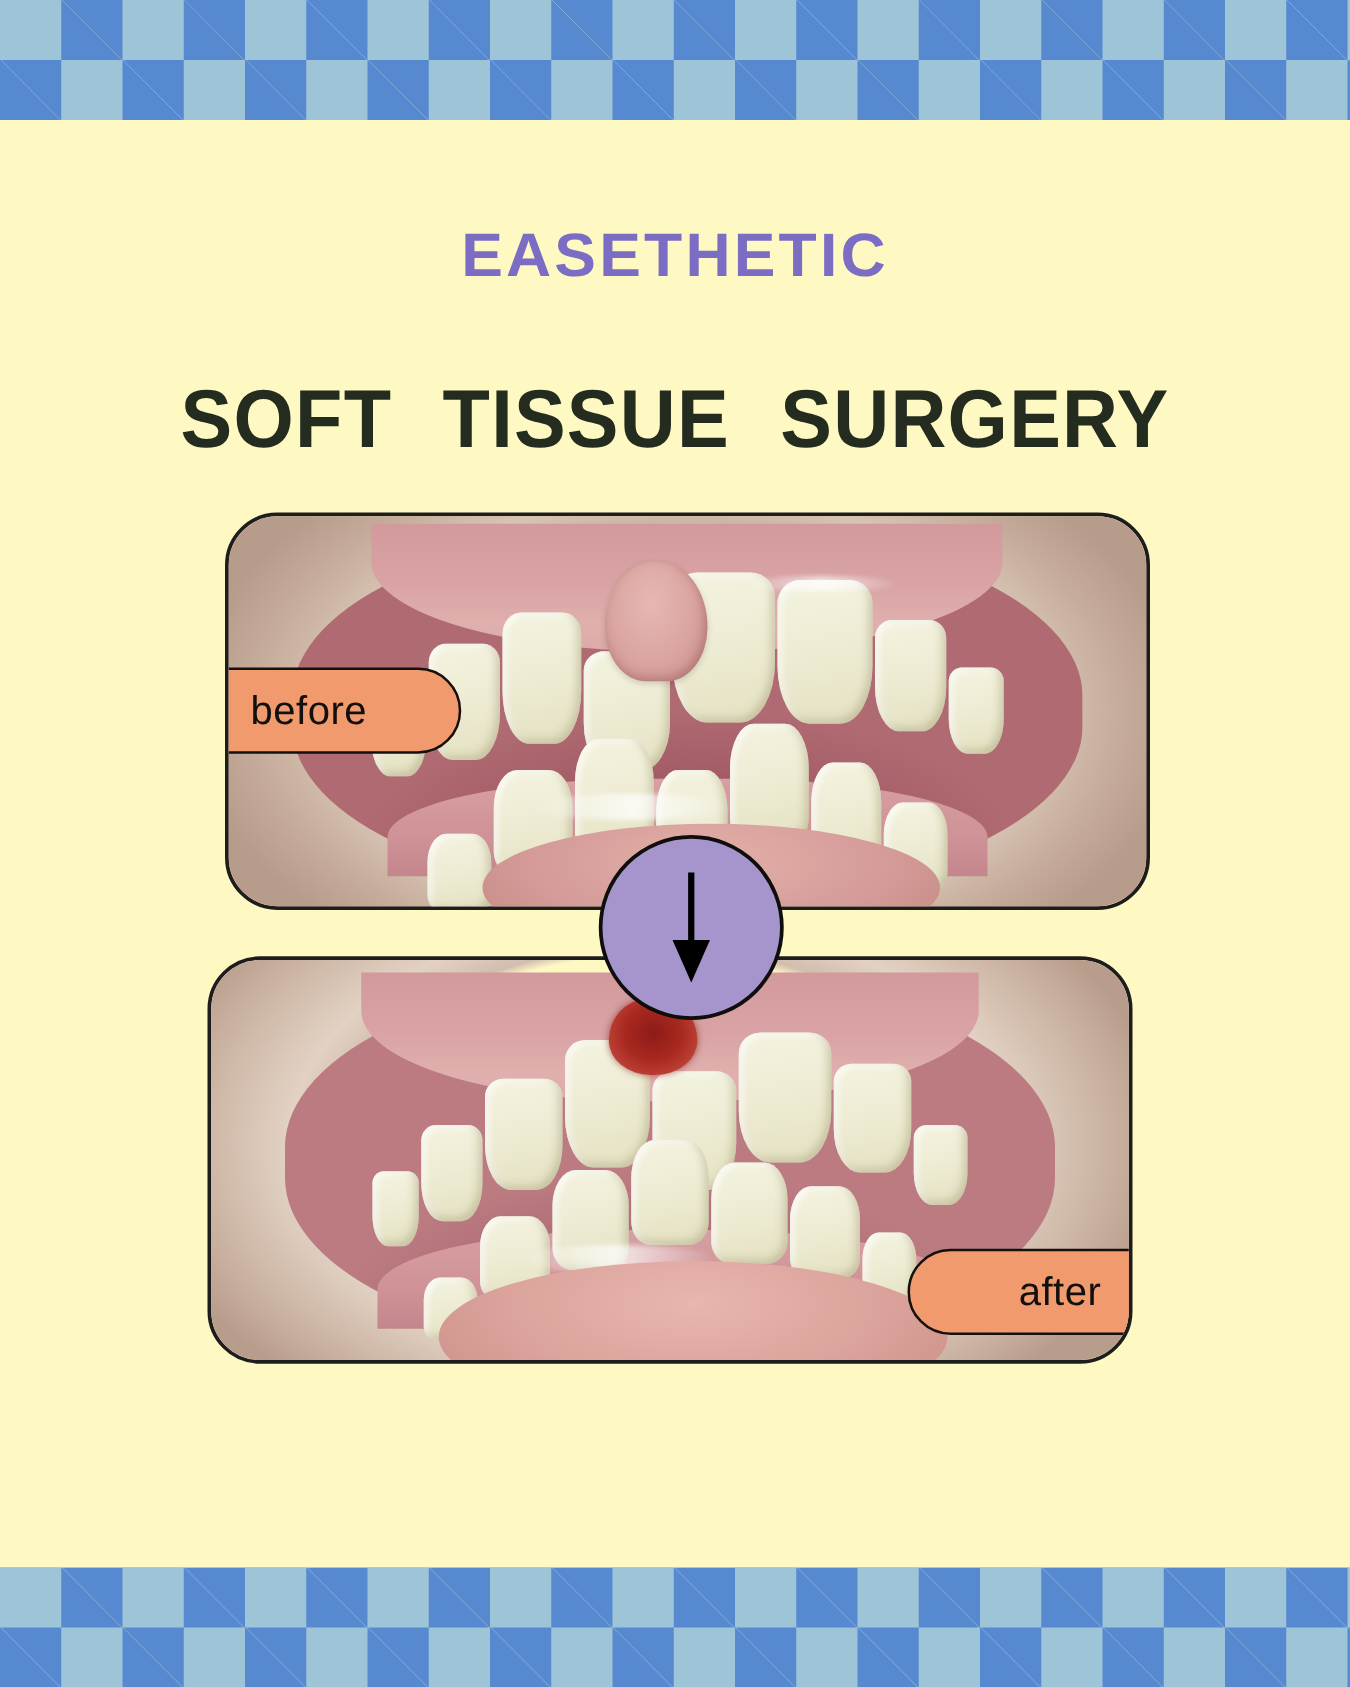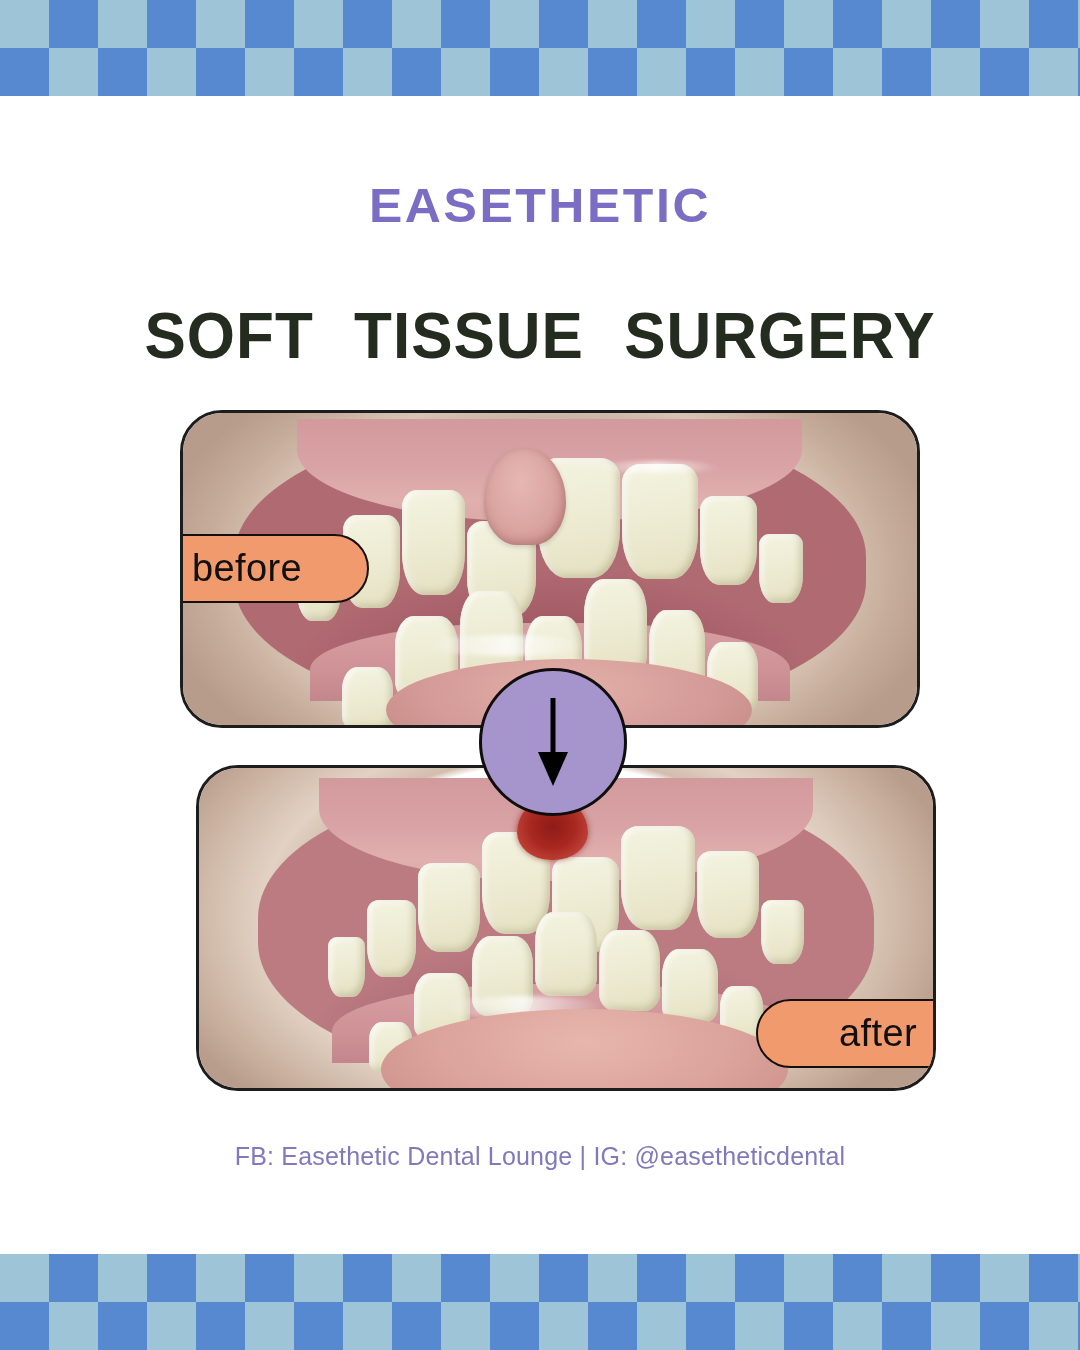--- a/index.html
+++ b/index.html
@@ -5,21 +5,21 @@
   * { margin:0; padding:0; box-sizing:border-box; }
   html, body {
     width:1080px; height:1350px;
     background:#d4dfa3;
     font-family:"Liberation Sans", sans-serif;
     overflow:hidden;
   }
   .poster {
     position:relative;
     width:1080px; height:1350px;
-    background:#ffffff;
+    background:#fef9c3;
   }
 
   
   .checker {
     position:absolute; left:0; width:1080px; height:96px;
     background-color:#9ec4d8;
     background-image:
       linear-gradient(45deg, #5689d0 25%, transparent 25%, transparent 75%, #5689d0 75%),
       linear-gradient(45deg, #5689d0 25%, transparent 25%, transparent 75%, #5689d0 75%);
     background-size:98px 96px;
@@ -53,21 +53,21 @@
   }
 
   
   .photo {
     position:absolute;
     border:3px solid #1d1d1d;
     border-radius:42px;
     overflow:hidden;
   }
   .photo-before { left:180px; top:410px; width:740px; height:318px; }
-  .photo-after  { left:196px; top:765px; width:740px; height:326px;padding-left:40px; }
+  .photo-after  { left:166px; top:765px; width:740px; height:326px;padding-left:40px; }
 
   .mouth { position:absolute; inset:0; overflow:hidden; }
 
   
   .lip-ring {
     position:absolute; inset:-2%;
     background:
       radial-gradient(ellipse 52% 74% at 50% 50%, rgba(0,0,0,0) 60%, #cbb5a6 63%, #d8c4b4 72%, #c7ad9c 86%, #b89c8b 100%);
   }
   .lip-ring-after {
@@ -165,21 +165,21 @@
   }
 
   
   .badge {
     position:absolute;
     background:#f09a6e;
     border:2.5px solid #14100d;
     border-radius:60px;
     display:flex; align-items:center; justify-content:center;
     color:#12100e;
-    font-size:38px;
+    font-size:32px;
     font-family:"Liberation Sans", sans-serif;
     letter-spacing:.4px;
   }
   .badge-before { left:122px; top:531px; width:244px; height:69px; }
   .badge-after  { left:738px; top:996px; width:244px; height:69px; }
 
   
   .arrow-circle {
     position:absolute; left:479px; top:668px;
     width:148px; height:148px; border-radius:50%;
@@ -288,17 +288,16 @@
 
   <div class="arrow-circle">
     <span>
       <svg width="40" height="92" viewBox="0 0 40 92">
         <line x1="20" y1="2" x2="20" y2="68" stroke="#000" stroke-width="5"></line>
         <polygon points="20,90 5,56 35,56" fill="#000"></polygon>
       </svg>
     </span>
   </div>
 
-  <div class="footer">FB: Easethetic Dental Lounge | IG: @easetheticdental</div>
 
   <div class="checker checker-bottom"></div>
 
 </div>
 
 </body></html>

